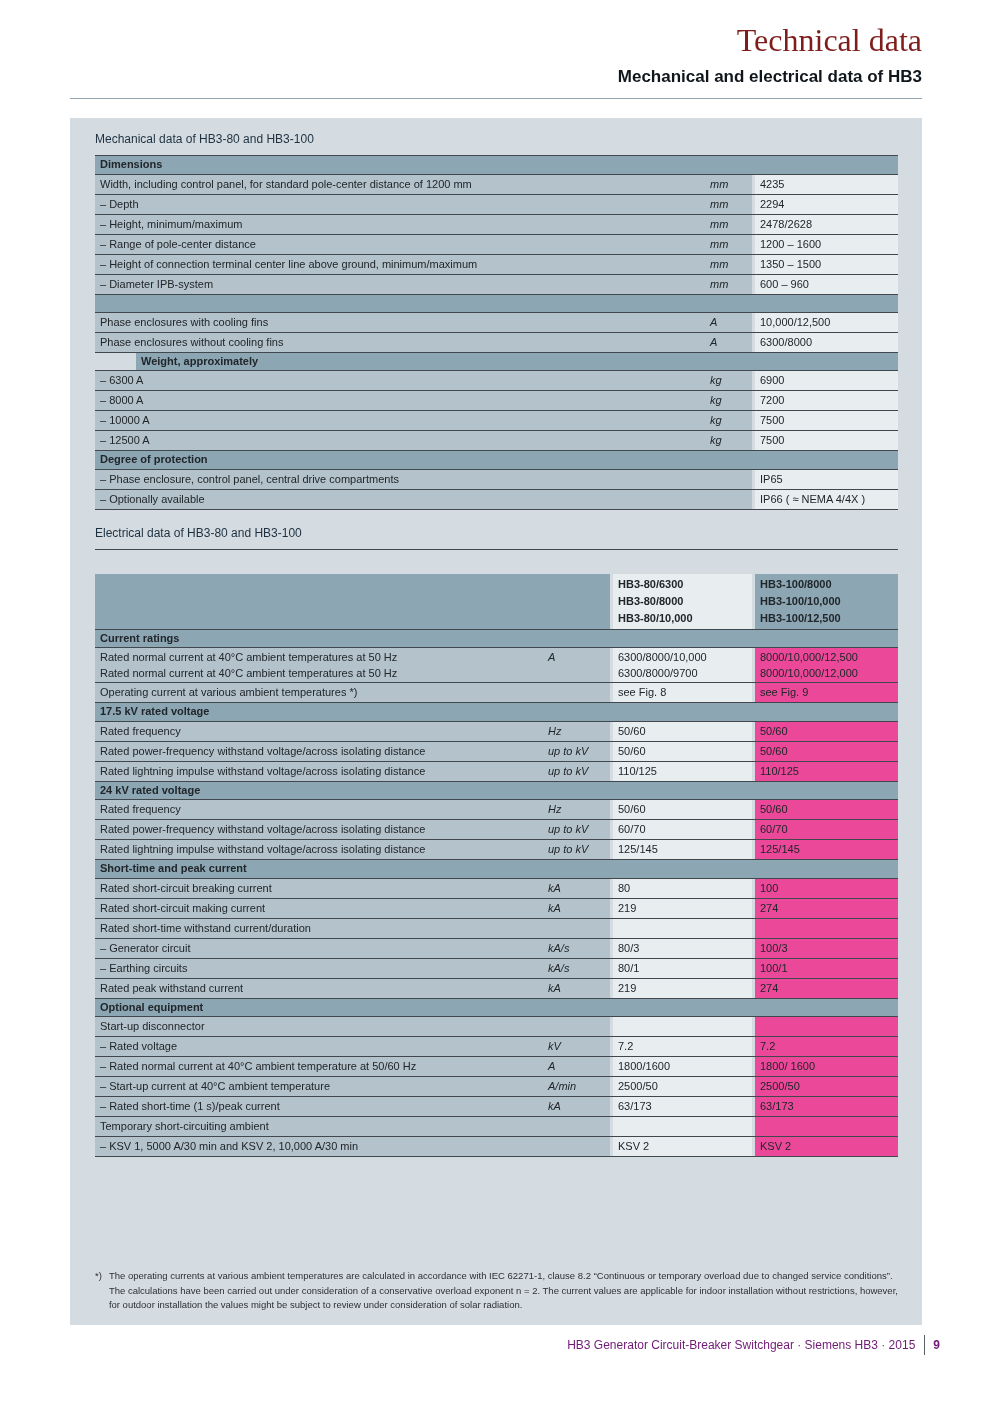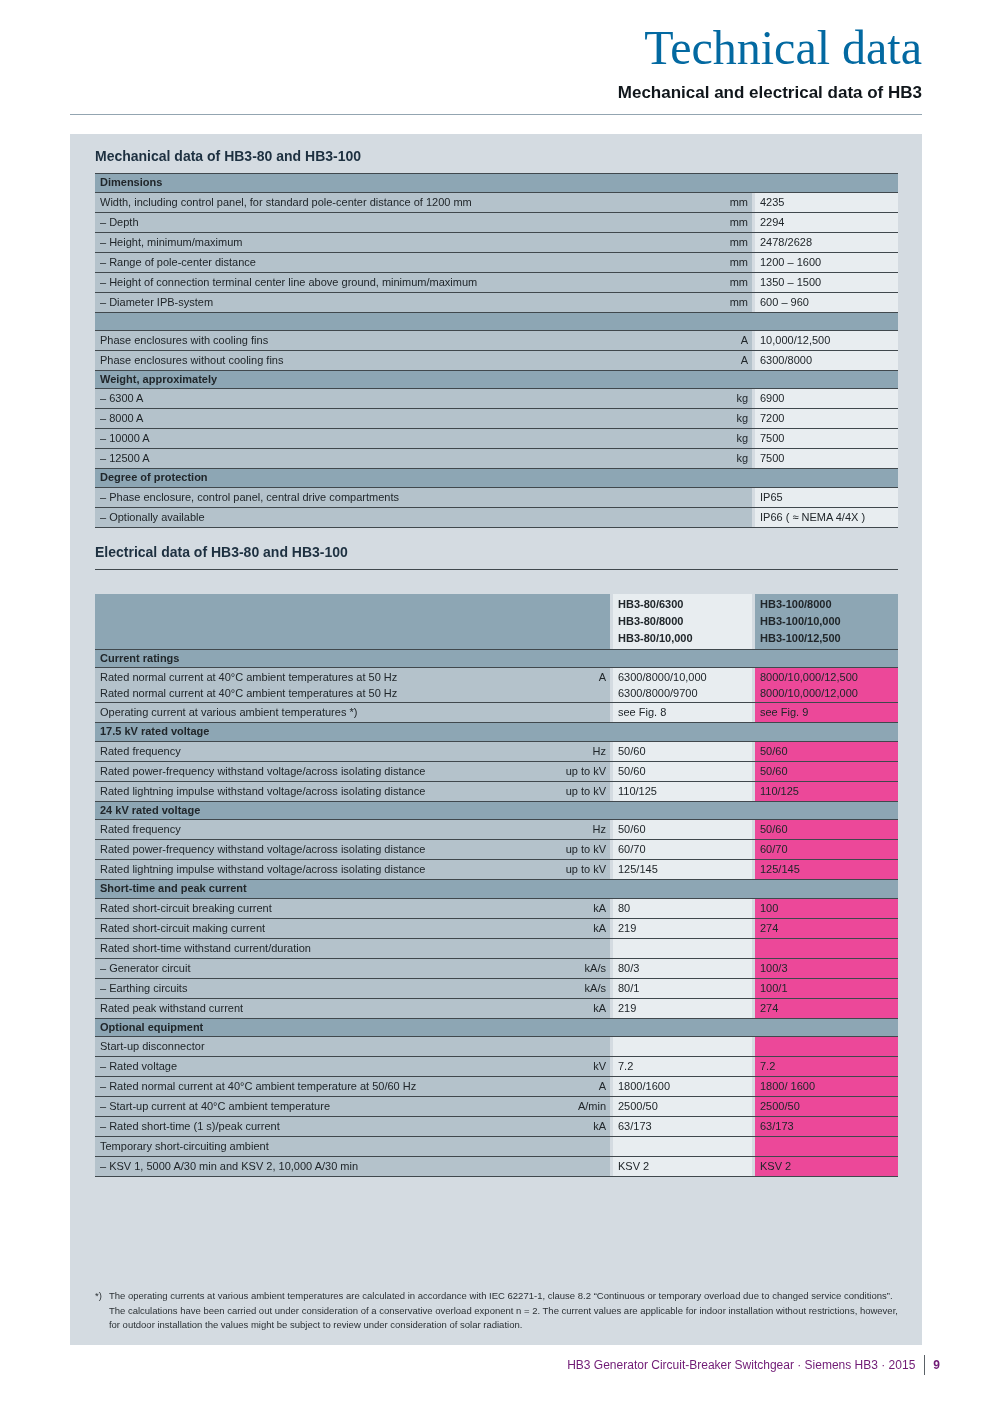--- a/index.html
+++ b/index.html
@@ -2,38 +2,38 @@
 <html><head>
 <meta charset="utf-8">
 <style>
   html,body{margin:0;padding:0;}
   body{
     width:992px;height:1403px;background:#ffffff;
     font-family:"Liberation Sans", sans-serif;color:#20262a;
     overflow:hidden;position:relative;
   }
   .page-header{padding:24px 70px 0 70px;text-align:right;}
-  .doc-title{font-family:"Liberation Serif", serif;font-size:48px;line-height:1.0;color:#0369a1;}
+  .doc-title{font-family:"Liberation Serif", serif;font-size:32px;line-height:1.0;color:#7f1d1d;}
   .doc-subtitle{margin-top:11px;font-size:17px;font-weight:bold;color:#10161b;}
   .header-rule{margin-top:11px;border:0;border-top:1px solid #93a5b1;height:0;}
 
   .content-panel{
     margin:19px 70px 0 70px;background:#d4dbe1;
     padding:9px 24px 12px 25px;box-sizing:border-box;
   }
-  .section-heading{font-size:14px;font-weight:bold;color:#1d3040;margin:5px 0 9px 0;}
+  .section-heading{font-size:12px;font-weight:normal;color:#1d3040;margin:5px 0 9px 0;}
   .section-heading.second{margin-top:16px;}
 
   .data-table{border-bottom:1px solid #40484d;}
   .row{display:grid;align-items:stretch;border-top:1px solid #40484d;min-height:19px;font-size:11px;}
   .m-row{grid-template-columns:1fr 42px 3px 143px;}
   .e-row{grid-template-columns:1fr 62px 3px 139px 3px 143px;}
   .cell{padding:2px 5px 1px 5px;line-height:15.5px;box-sizing:border-box;}
   .lbl{background:#b4c2cb;}
-  .unit{background:#b4c2cb;text-align:right;padding-right:4px;padding-left:0;}
+  .unit{background:#b4c2cb;text-align:left;padding-right:18px;padding-left:0;font-style:italic;}
   .gap{background:transparent;padding:0;}
   .v-light{background:#e8edf0;}
   .v-med{background:#ec4899;}
   .sec-row{min-height:17px;}
   .sec-row .cell{font-weight:bold;padding-top:1px;}
   .sec-bg{background:#8da6b4;}
   .hdr-row .cell{font-weight:bold;line-height:17px;padding-top:2px;padding-bottom:2px;margin-top:24px;}
 
   .footnote{
     margin-top:112px;display:flex;gap:7px;
@@ -109,21 +109,21 @@
         <div class="cell gap"></div>
         <div class="cell v-light">10,000/12,500</div>
       </div>
       <div class="row m-row">
         <div class="cell lbl">Phase enclosures without cooling fins</div>
         <div class="cell unit">A</div>
         <div class="cell gap"></div>
         <div class="cell v-light">6300/8000</div>
       </div>
       <div class="row m-row sec-row">
-        <div class="cell sec-bg" style="grid-column: 1 / -1;">Weight, approximately</div>
+        <div class="cell sec-bg" style="grid-column: 1 / -1; margin-left: 41px;">Weight, approximately</div>
       </div>
       <div class="row m-row">
         <div class="cell lbl">– 6300 A</div>
         <div class="cell unit">kg</div>
         <div class="cell gap"></div>
         <div class="cell v-light">6900</div>
       </div>
       <div class="row m-row">
         <div class="cell lbl">– 8000 A</div>
         <div class="cell unit">kg</div>

